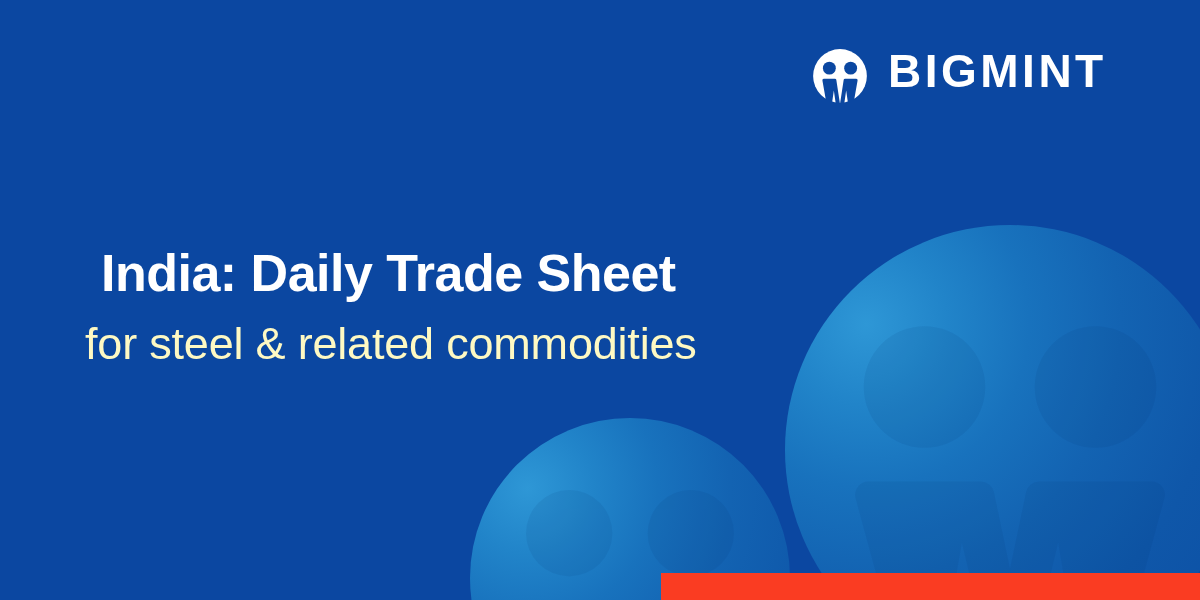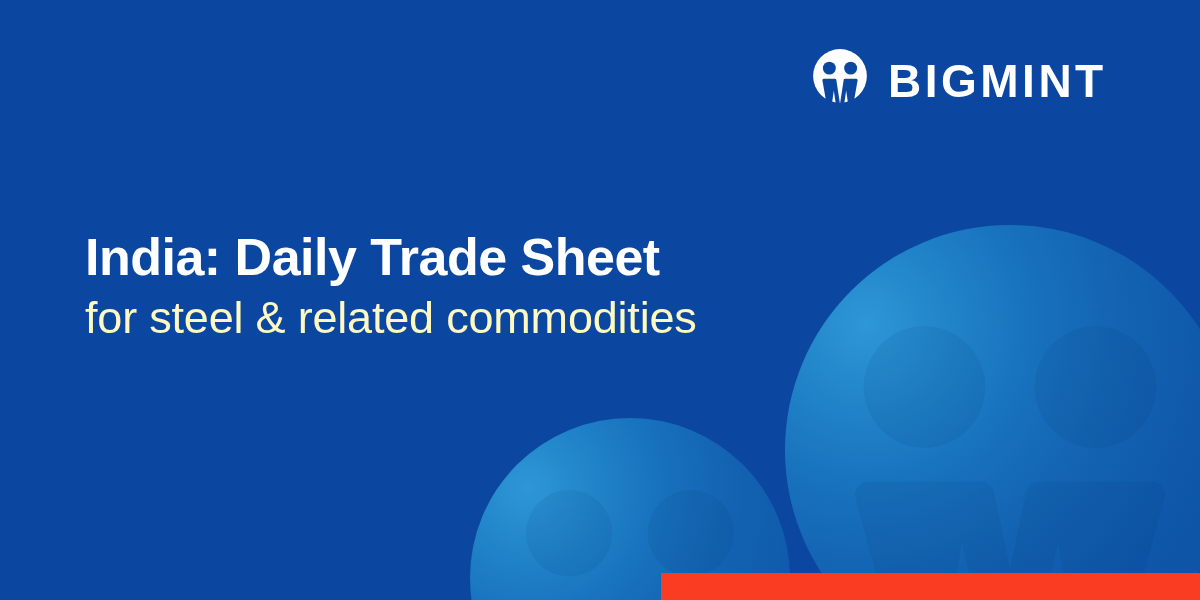--- a/index.html
+++ b/index.html
@@ -86,21 +86,21 @@
     height: 27px;
     background: #FA3C22;
   }
 
   
   .brand {
     position: absolute;
     left: 812px;
     top: 48px;
     display: flex;
-    align-items: flex-end;
+    align-items: flex-start;
     gap: 20px;
   }
   .brand-mark {
     width: 56px;
     height: 56px;
     flex: 0 0 auto;
   }
   .brand-mark svg {
     display: block;
     width: 56px;
@@ -121,21 +121,21 @@
     left: 85px;
     top: 228px;
   }
   .headline-title {
     color: #FFFFFF;
     font-size: 52px;
     font-weight: 700;
     line-height: 1.12;
     letter-spacing: -0.5px;
     white-space: nowrap;
-    margin: 0;
+    margin: 16px;
   }
   .headline-subtitle {
     color: #fef9c3;
     font-size: 45px;
     font-weight: 400;
     line-height: 1.15;
     letter-spacing: -0.2px;
     white-space: nowrap;
     margin: 6px 0 0 0;
   }

